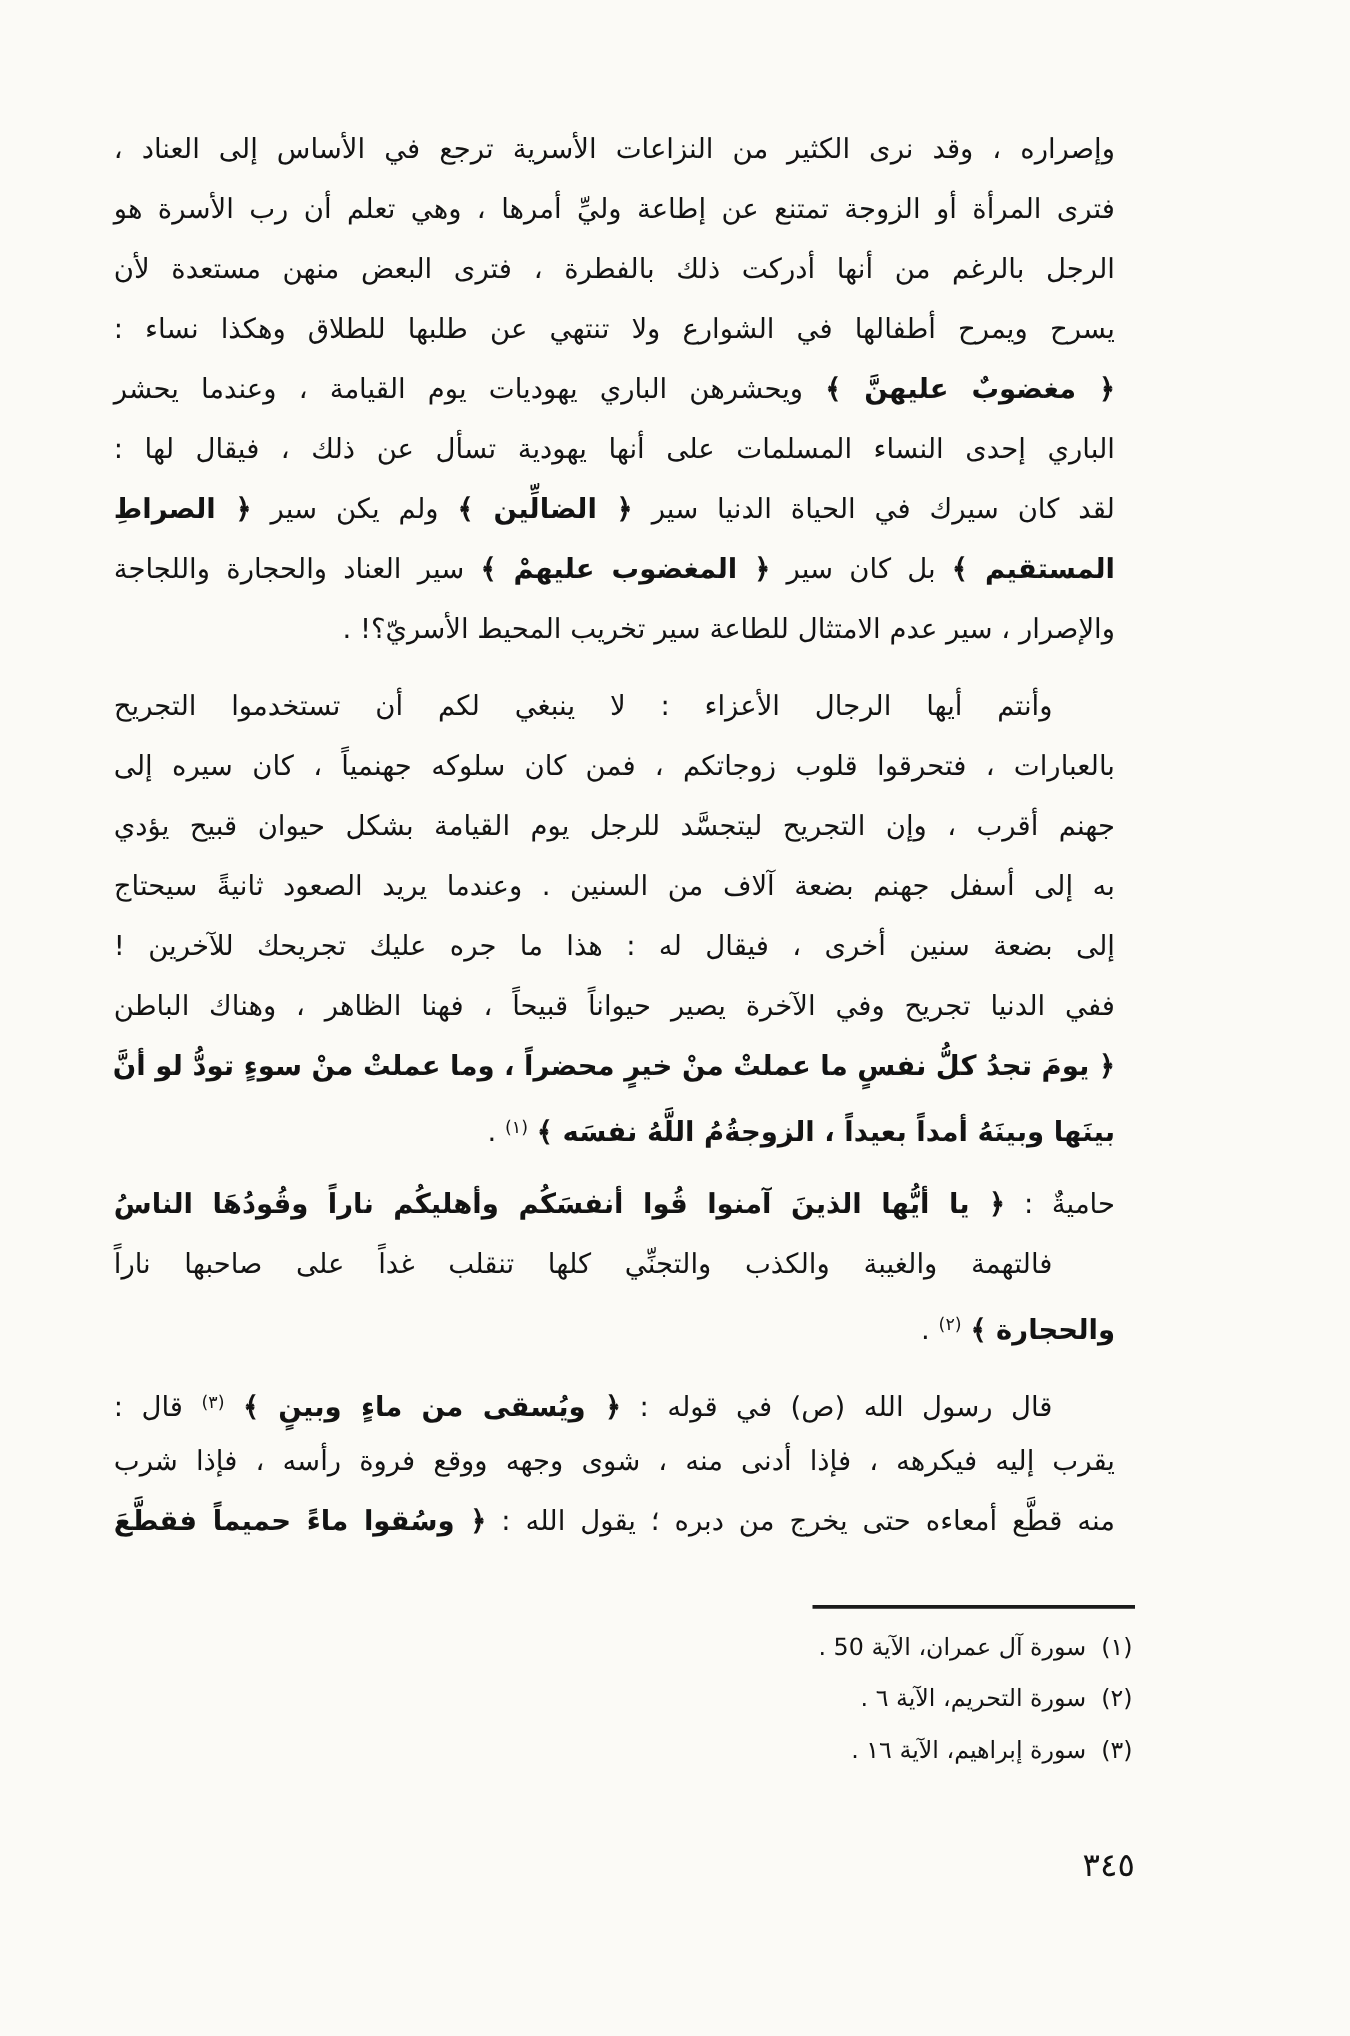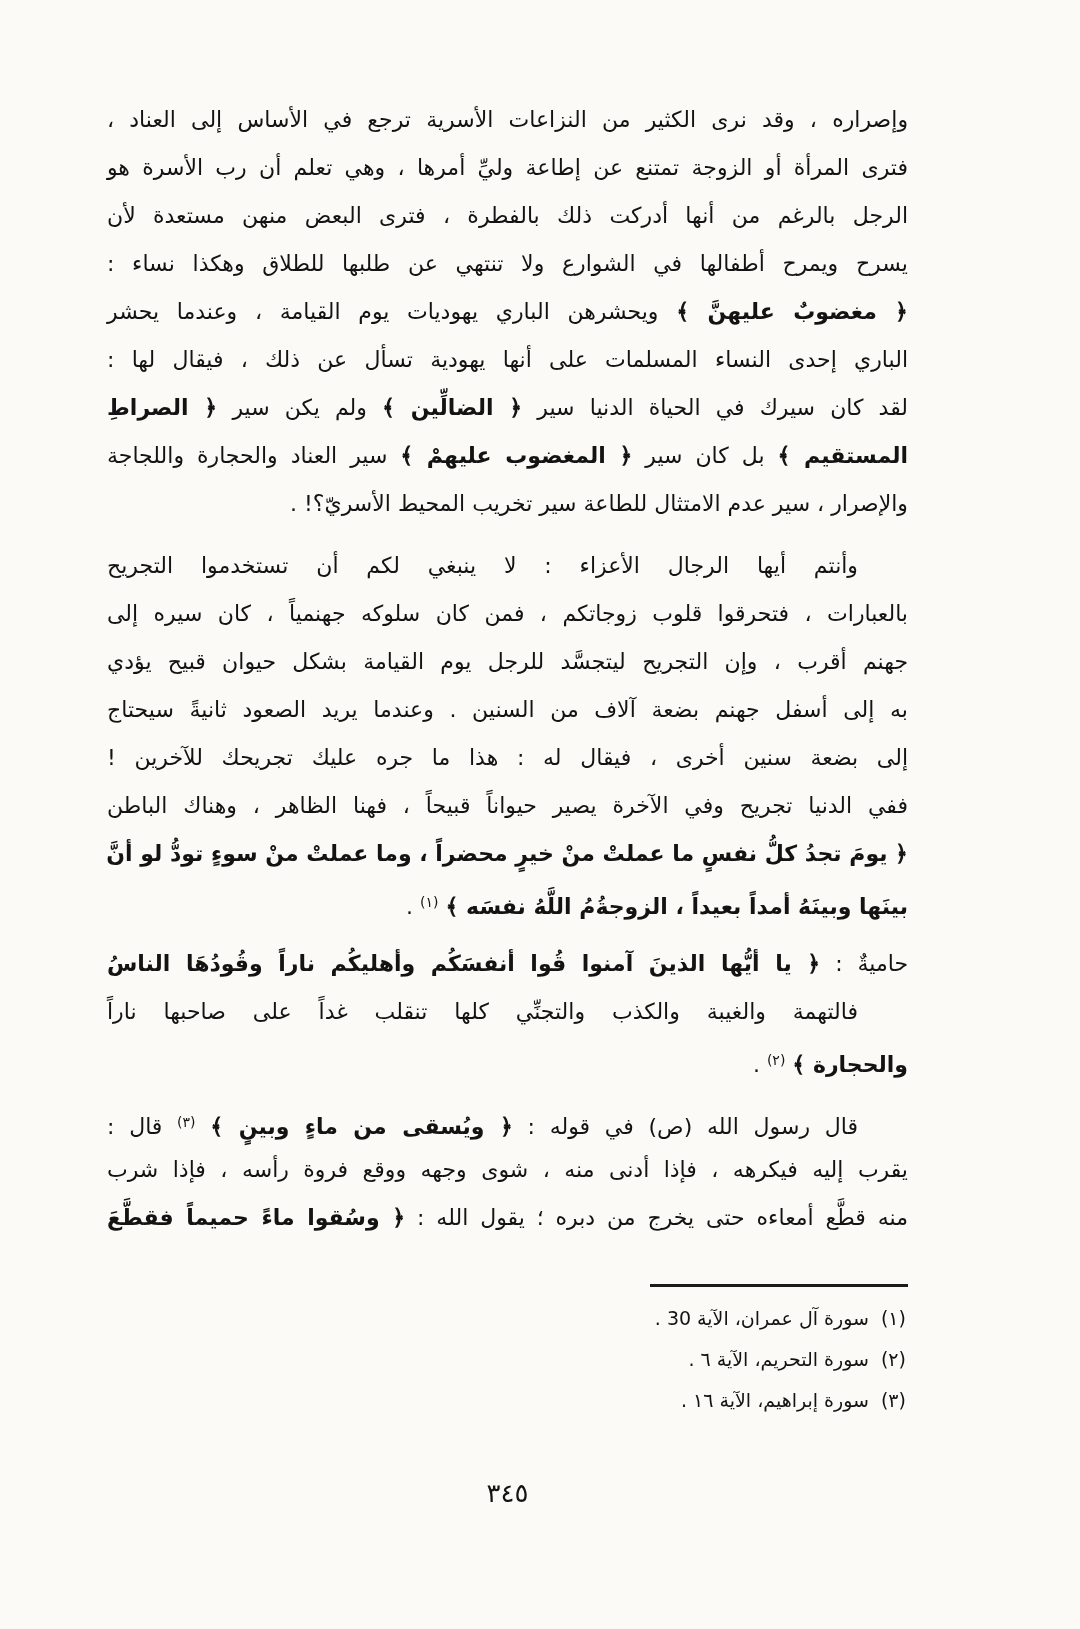--- a/index.html
+++ b/index.html
@@ -11,21 +11,21 @@
     font-family: "DejaVu Sans", sans-serif;
     overflow: hidden;
   }
   .page {
     position: absolute;
     inset: 0;
   }
   .content {
     position: absolute;
     top: 96px;
-    right: 172px;
+    right: 188px;
     width: 801px;
     direction: rtl;
   }
   .paragraph + .paragraph { margin-top: 14px; }
   .line {
     font-size: 22px;
     line-height: 48px;
     height: 48px;
     white-space: nowrap;
     text-align: justify;
@@ -62,21 +62,20 @@
     line-height: 41px;
     text-align: right;
     white-space: nowrap;
   }
   .footnote .fn-marker { margin-left: 12px; }
   .page-number {
     position: absolute;
     top: 1478px;
     right: 172px;
     width: 801px;
-    text-align: center;
     font-size: 26px;
     letter-spacing: 2px;
     direction: rtl;
   }
 </style>
 </head>
 <body>
 
 <div class="page">
 
@@ -111,21 +110,21 @@
         <div class="line indent"><span>قال رسول الله (ص) في قوله : </span><span class="bold">﴿ ويُسقى من ماءٍ وبينٍ ﴾</span><span> </span><span class="sup">(٣)</span><span> قال :</span></div>
         <div class="line"><span>يقرب إليه فيكرهه ، فإذا أدنى منه ، شوى وجهه ووقع فروة رأسه ، فإذا شرب</span></div>
         <div class="line"><span>منه قطَّع أمعاءه حتى يخرج من دبره ؛ يقول الله : </span><span class="bold">﴿ وسُقوا ماءً حميماً فقطَّعَ</span></div>
       </div>
     </div>
 
   <div class="footnote-rule"></div>
 
   <div class="footnotes">
     <div class="footnote">
-      <span class="fn-marker">(١)</span><span>سورة آل عمران، الآية 30 .</span>
+      <span class="fn-marker">(١)</span><span>سورة آل عمران، الآية 50 .</span>
     </div>
     <div class="footnote">
       <span class="fn-marker">(٢)</span><span>سورة التحريم، الآية ٦ .</span>
     </div>
     <div class="footnote">
       <span class="fn-marker">(٣)</span><span>سورة إبراهيم، الآية ١٦ .</span>
     </div>
   </div>
 
   <div class="page-number">٣٤٥</div>

